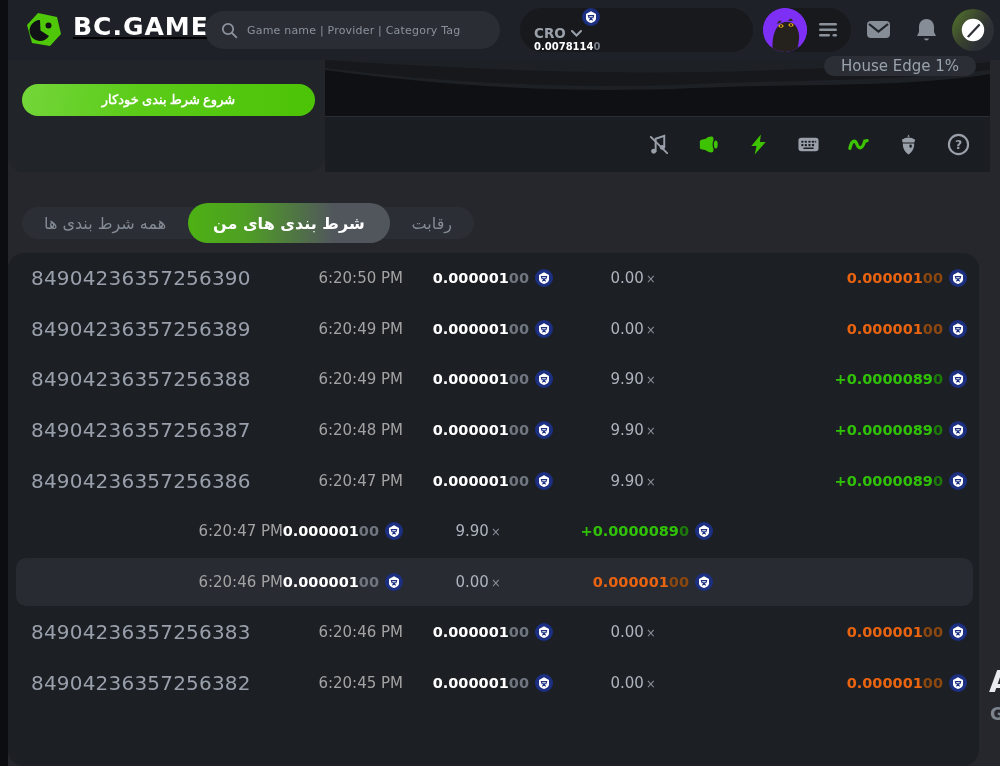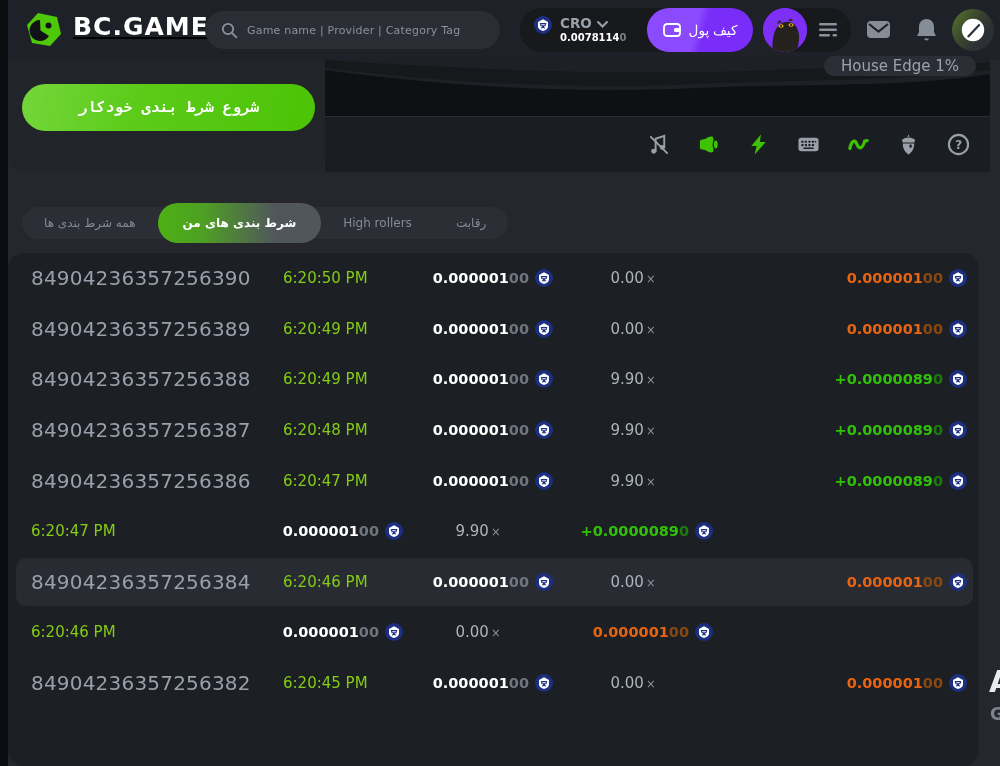--- a/index.html
+++ b/index.html
@@ -11,68 +11,68 @@
   
   .header { position:absolute; left:8px; top:0; width:992px; height:60px; background:#1e2127; display:flex; align-items:center; }
   .logo { display:flex; gap:11px; margin-left:18px;text-decoration:underline; }
   .logo-mark { width:36px; height:36px; }
   .brand { color:#fff; font-size:25px; font-weight:800; letter-spacing:1px; }
 
   .search { position:absolute; left:197px; top:11px; width:295px; height:38px; background:#2a2d33; border-radius:19px; display:flex; align-items:center; gap:9px; padding:0 16px; }
   .search-text { color:#8b929c; font-size:11px; letter-spacing:.2px; white-space:nowrap; }
 
   .currency-pill { position:absolute; left:512px; top:8px; width:233px; height:44px; background:#17191d; border-radius:22px; display:flex; align-items:center; }
-  .currency-info { display:flex; align-items:flex-start; gap:8px; padding-left:14px; }
+  .currency-info { display:flex; align-items:flex-end; padding-left:14px;flex-direction:column; }
   .currency-texts { display:flex; flex-direction:column; line-height:1.15; }
   .currency-row1 { display:flex; align-items:center; gap:5px; }
   .currency-code { color:#9aa1ab; font-size:13.5px; font-weight:700; }
   .currency-balance { color:#fff; font-size:10px; font-weight:700; }
   .dim { color:#767d87; }
   .wallet-btn { position:absolute; right:0; top:0; width:106px; height:44px; border-radius:22px; background:linear-gradient(105deg,#8c4aff 0%,#8c4aff 46%,#7a2df8 54%); display:flex; align-items:center; justify-content:center; gap:7px; color:#fff; font-size:13.5px; cursor:pointer; border:none; }
 
   .avatar-pill { position:absolute; left:755px; top:8px; width:88px; height:44px; background:#17191d; border-radius:22px; display:flex; align-items:center; }
   .avatar { width:44px; height:44px; border-radius:50%; background:#7d2ff5; overflow:hidden; flex:none; cursor:pointer; }
   .menu-icon { margin-left:12px; cursor:pointer; }
 
   .hdr-icon { position:absolute; top:17px; cursor:pointer; }
   .mail-icon { left:857px; }
   .bell-icon { left:907px; }
   .round-badge { position:absolute; left:944px; top:9px; width:42px; height:42px; border-radius:50%; background:linear-gradient(125deg,#55782c 0%,#39422e 45%,#2c3035 70%); display:flex; align-items:center; justify-content:center; cursor:pointer; }
 
   
   .main { position:absolute; left:8px; top:60px; width:992px; height:706px; background:#25272c; }
 
   .bet-panel { position:absolute; left:0; top:0; width:317px; height:112px; background:#212429; border-radius:0 0 16px 16px; }
-  .start-btn { position:absolute; left:14px; top:24px; width:293px; height:47px; border:none; border-radius:24px; background:linear-gradient(100deg,#74d63a 0%,#5bcb18 40%,#4cc306 100%); color:#fff; font-size:15px; font-weight:700; cursor:pointer; font-family:Liberation Mono, monospace; }
+  .start-btn { position:absolute; left:14px; top:24px; width:293px; height:32px; border:none; border-radius:24px; background:linear-gradient(100deg,#74d63a 0%,#5bcb18 40%,#4cc306 100%); color:#fff; font-size:13px; font-weight:700; cursor:pointer; font-family:Liberation Serif, serif; }
 
   .game-panel { position:absolute; left:317px; top:0; width:665px; height:112px; background:#1a1d21; overflow:hidden; }
   .wave-zone { position:absolute; left:0; top:0; width:665px; height:56px; }
   .toolbar { position:absolute; left:0; top:56px; width:665px; height:56px; border-top:1px solid #2b2f35; display:flex; align-items:center; justify-content:flex-end; gap:27px; padding-right:20px; }
   .tb-icon { width:23px; height:23px; cursor:pointer; flex:none; }
 
   .house-edge { position:absolute; left:816px; top:-4px; height:20px; padding:0 17px; background:#2b2f35; border-radius:16px; display:flex; align-items:center; color:#9aa3ad; font-size:15px; z-index:5; white-space:nowrap; }
 
   
   .tabs { position:absolute; left:14px; top:147px; height:32px; background:#2b2e34; border-radius:16px; display:inline-flex; align-items:center; }
-  .tab { padding:0 22px; color:#848b95; font-size:12px; height:32px; display:flex; align-items:center; cursor:pointer; white-space:nowrap; }
+  .tab { padding:0 22px; color:#848b95; font-size:16px; height:32px; display:flex; align-items:center; cursor:pointer; white-space:nowrap; }
   .tab.active { height:40px; margin:-4px 0; border-radius:20px; background:linear-gradient(90deg,#4db114 0%,#4e9f23 28%,#51565d 72%); color:#fff; font-weight:700; padding:0 25px; }
 
   
   .table-panel { position:absolute; left:0; top:193px; width:971px; height:513px; background:#1c1f24; border-radius:16px; overflow:hidden; }
   .trow { display:grid; grid-template-columns:252px 120px 150px 160px 1fr; align-items:center; padding:0 12px 0 23px; position:relative; }
   .thead { height:58px; color:#5f6671; font-size:13px; }
   .th-bet,.th-payout,.th-profit { text-align:right; }
   .th-bet { padding-right:24px; }
   .th-payout { padding-right:12px; }
   .th-profit { padding-right:16px; }
   .tbody .trow { height:50.6px; }
   .trow.highlight::before { content:''; position:absolute; left:8px; right:6px; top:1px; bottom:1px; background:#282b31; border-radius:10px; }
   .cell { position:relative; z-index:1; }
   .c-id { color:#99a0ab; font-size:20px; letter-spacing:.2px; }
-  .c-time { color:#84cc16; font-size:15px; }
+  .c-time { color:#a3a3a3; font-size:15px;text-align:right; }
   .c-bet,.c-profit { text-align:right; font-weight:700; font-size:14.5px; display:flex; justify-content:flex-end; align-items:center; gap:6px; }
   .c-bet .val { color:#ffffff; }
   .c-bet .dim2 { color:#70767f; }
   .c-payout { text-align:center; color:#aeb4bd; font-size:15px; }
   .c-payout .mult { color:#8d939c; font-size:11.5px; margin-left:2px; }
   .c-profit.loss .val { color:#ea6410; }
   .c-profit.loss .dim2 { color:#8a470f; }
   .c-profit.win .val { color:#30c207; }
   .c-profit.win .dim2 { color:#1d7a0a; }
   .coin { width:18px; height:18px; flex:none; }
@@ -113,27 +113,20 @@
       <div class="currency-texts">
         <div class="currency-row1">
           <span class="currency-code">CRO</span>
           <svg width="11" height="7" viewBox="0 0 11 7">
             <polyline points="1,1 5.5,5.5 10,1" fill="none" stroke="#9aa1ab" stroke-width="2" stroke-linecap="round"></polyline>
           </svg>
         </div>
         <div class="currency-balance"><span>0.0078114</span><span class="dim">0</span></div>
       </div>
     </div>
-    <button class="wallet-btn">
-      <svg width="19" height="16" viewBox="0 0 19 16">
-        <rect x="1" y="2" width="16" height="12" rx="3" fill="none" stroke="#fff" stroke-width="1.8"></rect>
-        <rect x="11" y="6" width="6" height="4" rx="1.5" fill="#fff"></rect>
-      </svg>
-      <span>کیف پول</span>
-    </button>
   </div>
 
   <div class="avatar-pill">
     <div class="avatar">
       <svg width="44" height="44" viewBox="0 0 44 44">
         <circle cx="22" cy="22" r="22" fill="#7d2ff5"></circle>
         <path d="M10 44 C8 30 12 16 22 14 C32 12 37 22 36 32 L34 44 Z" fill="#25211d"></path>
         <path d="M14 16 q2 -6 5 -2 z M25 13 q3 -5 5 0 z" fill="#2c2823"></path>
         <ellipse cx="18" cy="18" rx="2.6" ry="1.8" fill="#e3a714"></ellipse>
         <ellipse cx="28" cy="17" rx="2.6" ry="1.8" fill="#e3a714"></ellipse>
@@ -222,21 +215,20 @@
         <text x="12" y="16.5" text-anchor="middle" font-size="13" font-weight="bold" fill="#9aa0aa" font-family="DejaVu Sans, sans-serif">?</text>
       </svg>
     </div>
   </div>
 
   <div class="house-edge">House Edge 1%</div>
 
   <div class="tabs">
       <div class="tab">همه شرط بندی ها</div>
       <div class="tab active">شرط بندی های من</div>
-      <div class="tab">High rollers</div>
       <div class="tab">رقابت</div>
     </div>
 
   <div class="table-panel">
     <div class="tbody">
         <div class="trow">
     <div class="cell c-id">84904236357256390</div>
     <div class="cell c-time">6:20:50 PM</div>
     <div class="cell c-bet">
       <span><span class="val">0.000001</span><span class="dim2">00</span></span>
@@ -354,41 +346,41 @@
     <div class="cell c-profit win">
       <span><span class="val">+0.0000089</span><span class="dim2">0</span></span>
       <svg class="coin" viewBox="0 0 18 18">
         <circle cx="9" cy="9" r="9" fill="#1c2f80"></circle>
         <path d="M9 3.2 L14 6 v4.2 c0 2.5 -2.1 4 -5 4.8 c-2.9 -.8 -5 -2.3 -5 -4.8 V6 Z" fill="#fff"></path>
         <path d="M6.4 7.6 h5.2 l-.6 2.2 h-4 z M9 10.4 l-1.6 2 M9 10.4 l1.6 2" stroke="#1c2f80" stroke-width="1.1" fill="none"></path>
       </svg>
     </div>
   </div>
         <div class="trow highlight">
-    <div class="cell c-id">84904236357256384</div>
     <div class="cell c-time">6:20:46 PM</div>
     <div class="cell c-bet">
       <span><span class="val">0.000001</span><span class="dim2">00</span></span>
       <svg class="coin" viewBox="0 0 18 18">
         <circle cx="9" cy="9" r="9" fill="#1c2f80"></circle>
         <path d="M9 3.2 L14 6 v4.2 c0 2.5 -2.1 4 -5 4.8 c-2.9 -.8 -5 -2.3 -5 -4.8 V6 Z" fill="#fff"></path>
         <path d="M6.4 7.6 h5.2 l-.6 2.2 h-4 z M9 10.4 l-1.6 2 M9 10.4 l1.6 2" stroke="#1c2f80" stroke-width="1.1" fill="none"></path>
       </svg>
     </div>
     <div class="cell c-payout"><span>0.00</span><span class="mult">×</span></div>
     <div class="cell c-profit loss">
       <span><span class="val">0.000001</span><span class="dim2">00</span></span>
       <svg class="coin" viewBox="0 0 18 18">
         <circle cx="9" cy="9" r="9" fill="#1c2f80"></circle>
         <path d="M9 3.2 L14 6 v4.2 c0 2.5 -2.1 4 -5 4.8 c-2.9 -.8 -5 -2.3 -5 -4.8 V6 Z" fill="#fff"></path>
         <path d="M6.4 7.6 h5.2 l-.6 2.2 h-4 z M9 10.4 l-1.6 2 M9 10.4 l1.6 2" stroke="#1c2f80" stroke-width="1.1" fill="none"></path>
       </svg>
     </div>
   </div>
         <div class="trow">
+    <div class="cell c-id">84904236357256383</div>
     <div class="cell c-time">6:20:46 PM</div>
     <div class="cell c-bet">
       <span><span class="val">0.000001</span><span class="dim2">00</span></span>
       <svg class="coin" viewBox="0 0 18 18">
         <circle cx="9" cy="9" r="9" fill="#1c2f80"></circle>
         <path d="M9 3.2 L14 6 v4.2 c0 2.5 -2.1 4 -5 4.8 c-2.9 -.8 -5 -2.3 -5 -4.8 V6 Z" fill="#fff"></path>
         <path d="M6.4 7.6 h5.2 l-.6 2.2 h-4 z M9 10.4 l-1.6 2 M9 10.4 l1.6 2" stroke="#1c2f80" stroke-width="1.1" fill="none"></path>
       </svg>
     </div>
     <div class="cell c-payout"><span>0.00</span><span class="mult">×</span></div>

